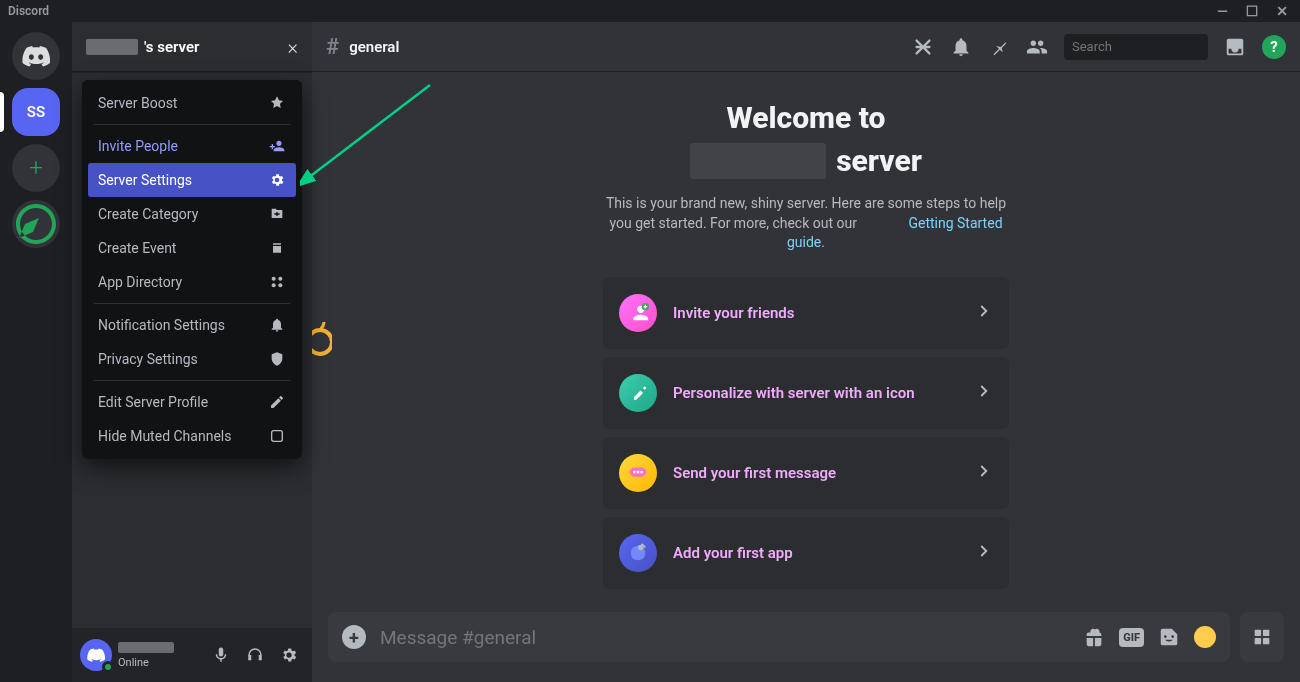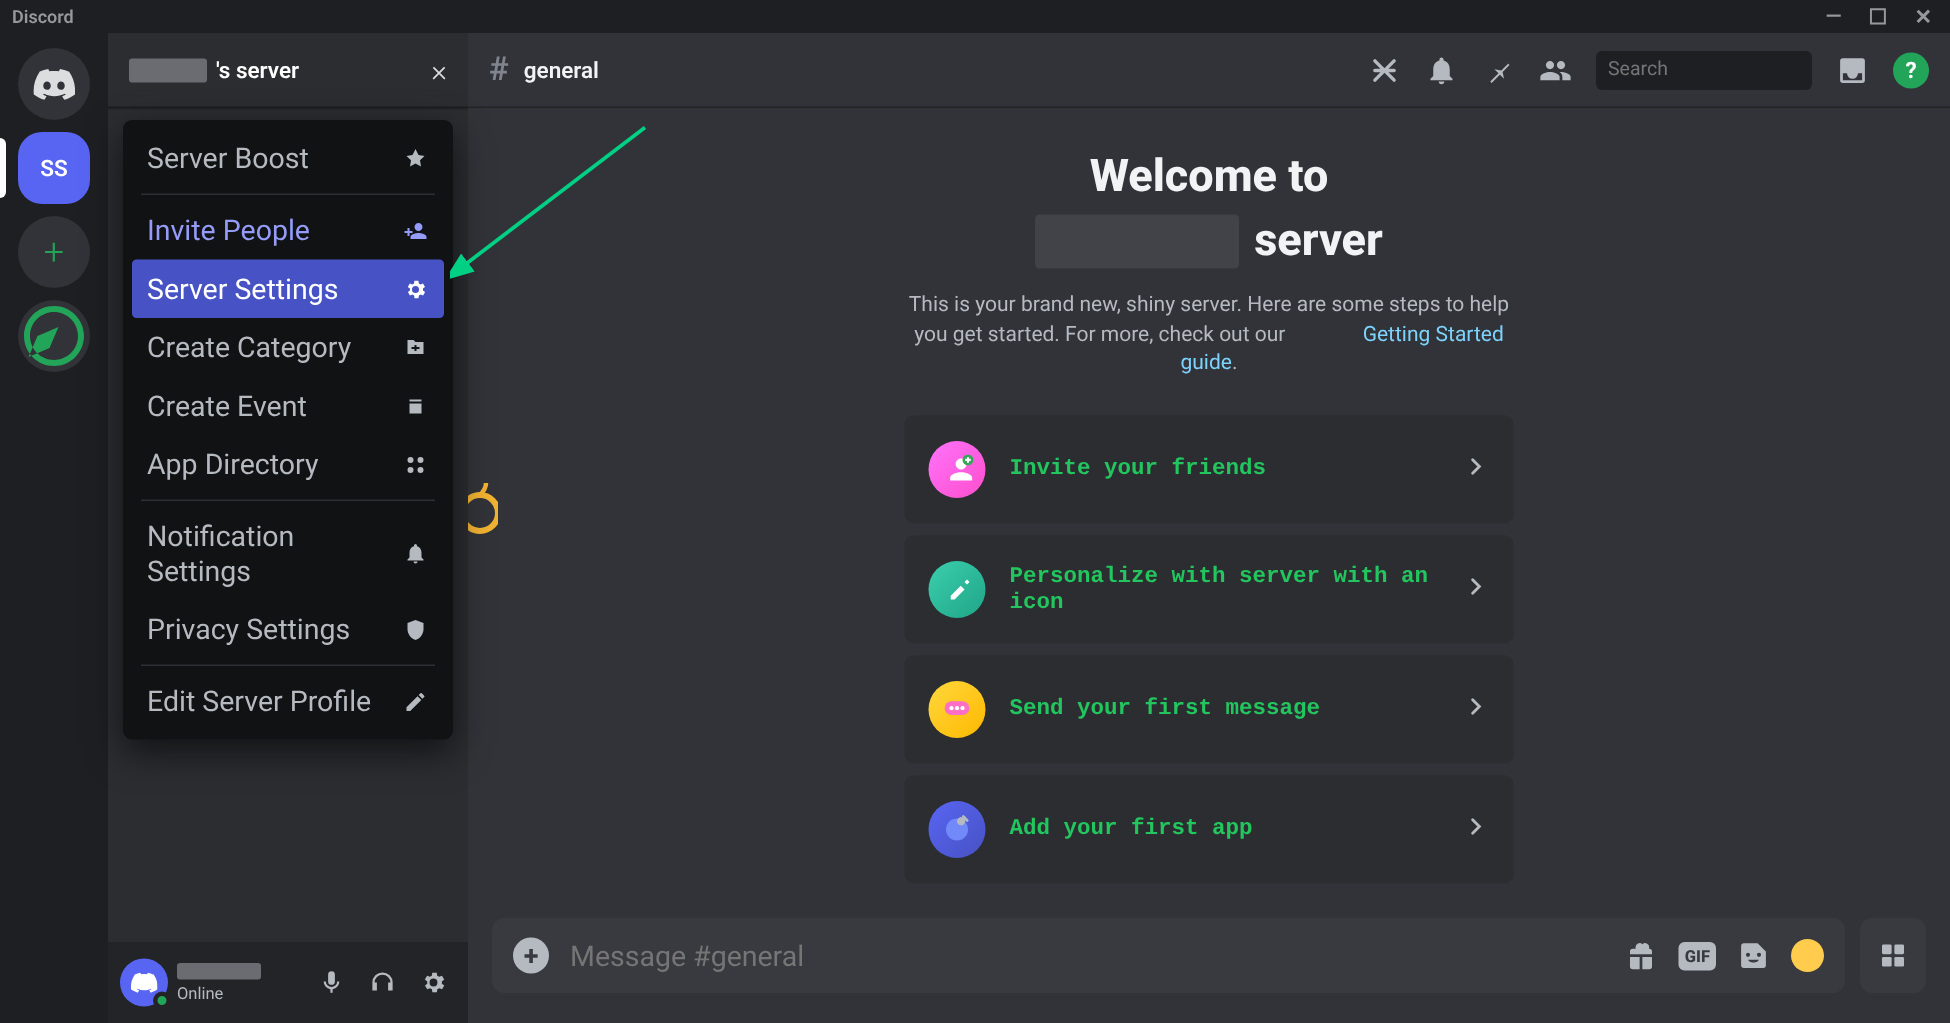--- a/index.html
+++ b/index.html
@@ -21,21 +21,21 @@
 .add-srv { color: #23a559; font-size: 24px; font-weight: 300; }
 
 .channel-col { width: 240px; background: #2b2d31; display: flex; flex-direction: column; position: relative; }
 .server-header { height: 50px; display: flex; align-items: center; padding: 0 14px; border-bottom: 1px solid rgba(0,0,0,.35); box-shadow: 0 1px 0 rgba(0,0,0,.2); cursor: pointer; }
 .srv-name-wrap { display: flex; align-items: center; gap: 6px; flex: 1; }
 .redact-sm { display: inline-block; width: 52px; height: 16px; background: #6b6c72; border-radius: 2px; }
 .srv-name-text { color: #fff; font-size: 15px; font-weight: 600; }
 .hdr-x { color: #dcddde; font-size: 20px; font-weight: 300; }
 
 .dropdown { position: absolute; top: 58px; left: 10px; width: 220px; background: #111214; border-radius: 6px; padding: 6px; z-index: 100; box-shadow: 0 8px 24px rgba(0,0,0,.6); }
-.dd-item { display: flex; align-items: center; justify-content: space-between; padding: 8px 10px; border-radius: 3px; font-size: 19px; color: #b5bac1; cursor: pointer; }
+.dd-item { display: flex; align-items: center; justify-content: space-between; padding: 8px 10px; border-radius: 3px; font-size: 14px; color: #b5bac1; cursor: pointer; }
 .dd-item.selected { background: #4752c4; color: #fff; }
 .dd-item.invite { color: #949cf7; }
 .dd-sep { height: 1px; background: #2e2f34; margin: 4px 6px; }
 .dd-icon { width: 18px; height: 18px; display: flex; align-items: center; justify-content: center; }
 .dd-icon svg { width: 16px; height: 16px; fill: currentColor; }
 
 .user-panel { margin-top: auto; height: 54px; background: #232428; display: flex; align-items: center; padding: 0 8px; gap: 6px; }
 .avatar { width: 32px; height: 32px; border-radius: 50%; background: #5865f2; position: relative; display: flex; align-items: center; justify-content: center; }
 .avatar-ind { position: absolute; right: -2px; bottom: -2px; width: 12px; height: 12px; border-radius: 50%; background: #23a559; border: 3px solid #232428; }
 .user-info { flex: 1; }
@@ -62,21 +62,21 @@
 .peek-emoji { position: absolute; left: -10px; top: 250px; width: 30px; height: 40px; }
 .welcome-h1 { color: #f2f3f5; font-size: 30px; font-weight: 800; text-align: center; line-height: 1.3; }
 .welcome-h1 .row2 { display: flex; align-items: center; justify-content: center; gap: 10px; margin-top: 4px; }
 .redact-lg { display: inline-block; width: 136px; height: 36px; background: #424348; border-radius: 3px; }
 .welcome-sub { margin-top: 14px; font-size: 14px; color: #b5bac1; text-align: center; max-width: 420px; line-height: 1.4; }
 .welcome-sub a { color: #7dd3fc; text-decoration: none; margin-left: 48px; }
 
 .cards { margin-top: 24px; width: 406px; display: flex; flex-direction: column; gap: 8px; }
 .card { background: #2b2d31; border-radius: 6px; height: 72px; display: flex; align-items: center; padding: 0 16px; gap: 16px; cursor: pointer; }
 .card-ic { width: 38px; height: 38px; border-radius: 50%; display: flex; align-items: center; justify-content: center; }
-.card-lbl { flex: 1; color: #22c55e; font-size: 15px; font-weight: 600; font-family: Liberation Mono, monospace; }
+.card-lbl { flex: 1; color: #f0abfc; font-size: 15px; font-weight: 600; }
 .card-chev { color: #b5bac1; }
 .card-chev svg { width: 18px; height: 18px; fill: currentColor; }
 
 .composer { height: 70px; padding: 0 16px 20px; display: flex; gap: 10px; }
 .compose-box { flex: 1; background: #383a40; border-radius: 8px; display: flex; align-items: center; padding: 0 14px; gap: 14px; }
 .comp-add { width: 24px; height: 24px; border-radius: 50%; background: #b5bac1; color: #383a40; display: flex; align-items: center; justify-content: center; font-size: 18px; font-weight: 700; cursor: pointer; }
 .comp-input { flex: 1; background: transparent; border: none; outline: none; color: #dcddde; font-size: 19px; }
 .comp-icons { display: flex; gap: 14px; align-items: center; }
 .comp-icons .ci { color: #b5bac1; cursor: pointer; display: flex; }
 .comp-icons svg { width: 22px; height: 22px; fill: currentColor; }
@@ -203,20 +203,28 @@
       </div>
       <div class="dd-sep"></div>
       <div class="dd-item">
         <span>Edit Server Profile</span>
         <span class="dd-icon">
             <svg viewBox="0 0 24 24">
               <path d="M3 17.25V21h3.75L17.8 9.94l-3.75-3.75L3 17.25zM20.7 7.04a1 1 0 0 0 0-1.41l-2.34-2.34a1 1 0 0 0-1.41 0l-1.83 1.83 3.75 3.75 1.83-1.83z"></path>
             </svg>
           </span>
       </div>
+      <div class="dd-item">
+        <span>Hide Muted Channels</span>
+        <span class="dd-icon">
+            <svg viewBox="0 0 24 24">
+              <rect x="4" y="4" width="16" height="16" rx="3" fill="none" stroke="currentColor" stroke-width="2"></rect>
+            </svg>
+          </span>
+      </div>
     </div>
 
     <div class="user-panel">
       <div class="avatar">
         <svg width="18" height="14" viewBox="0 0 28 20" fill="#fff">
             <path d="M23.7 1.7C21.9.9 20 .3 18 0c-.25.45-.53 1.05-.73 1.53-2.13-.32-4.24-.32-6.33 0C10.74 1.05 10.45.45 10.2 0 8.2.3 6.3.9 4.5 1.7 1 6.9.06 12 .53 17c2.4 1.77 4.72 2.85 7 3.56.56-.77 1.06-1.58 1.5-2.44-.82-.31-1.6-.7-2.35-1.14.2-.15.39-.3.57-.46 4.56 2.1 9.5 2.1 14 0 .19.16.38.31.58.46-.75.44-1.54.83-2.36 1.14.43.86.93 1.67 1.5 2.44 2.28-.7 4.6-1.79 7-3.56.55-5.83-.94-10.88-3.97-15.3z"></path>
           </svg>
         <div class="avatar-ind"></div>
       </div>
       <div class="user-info">

